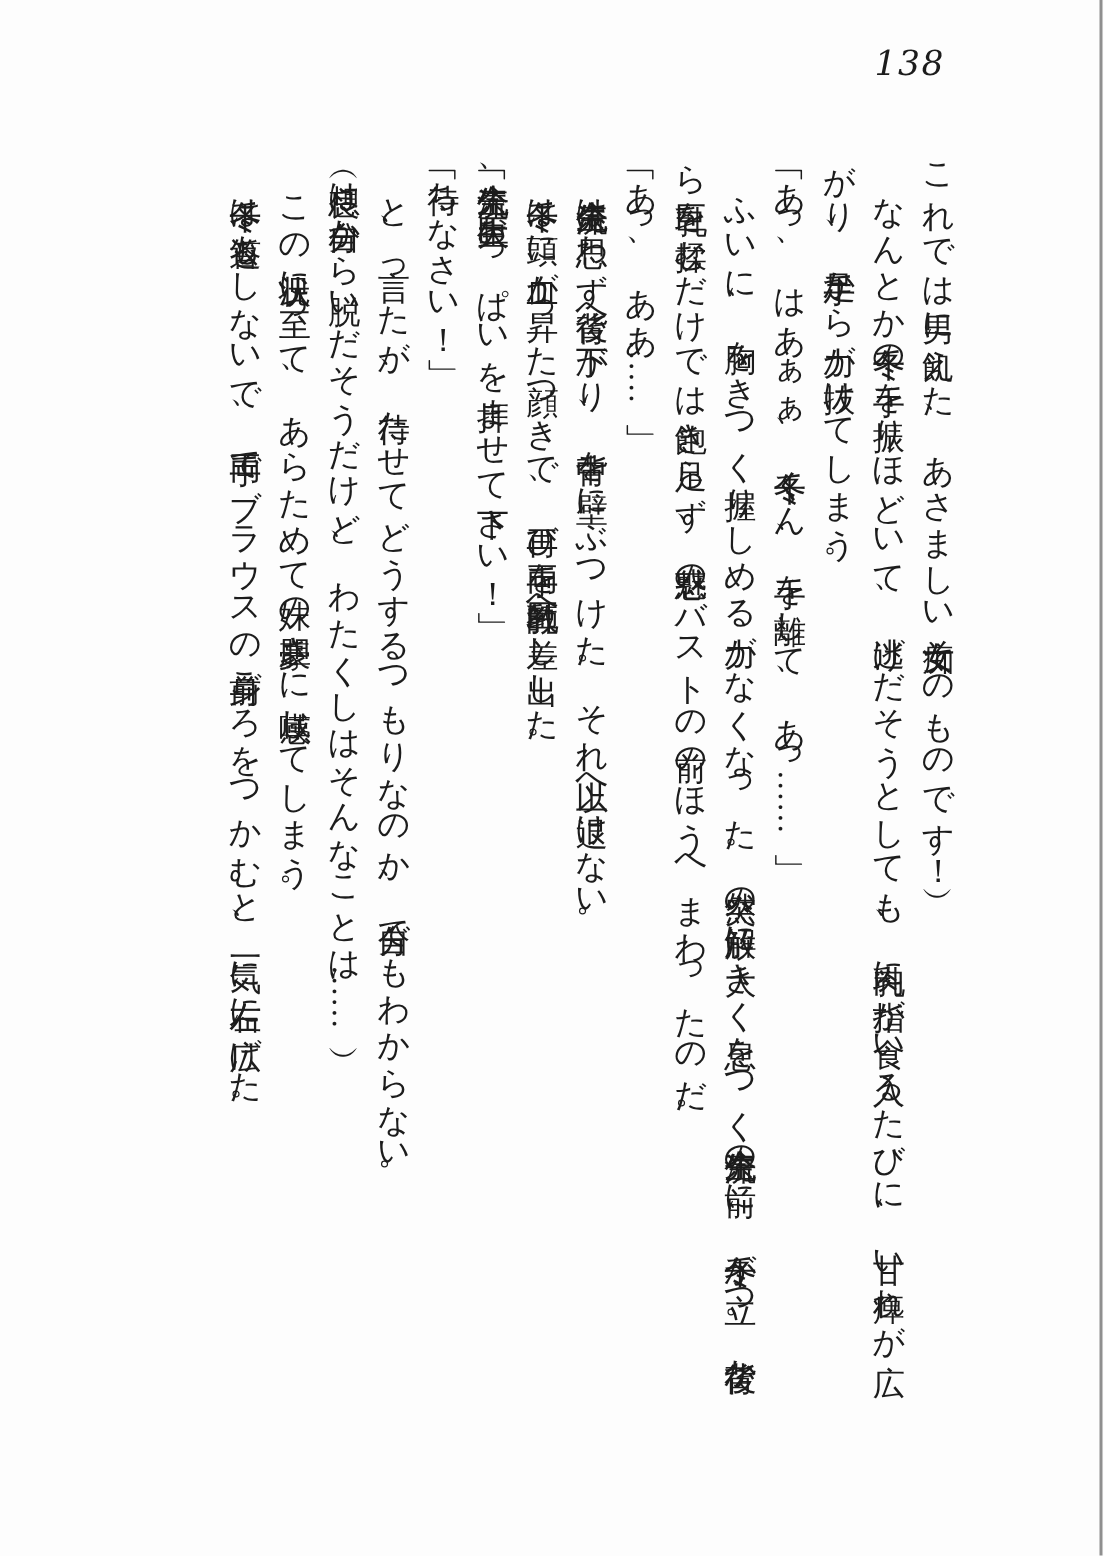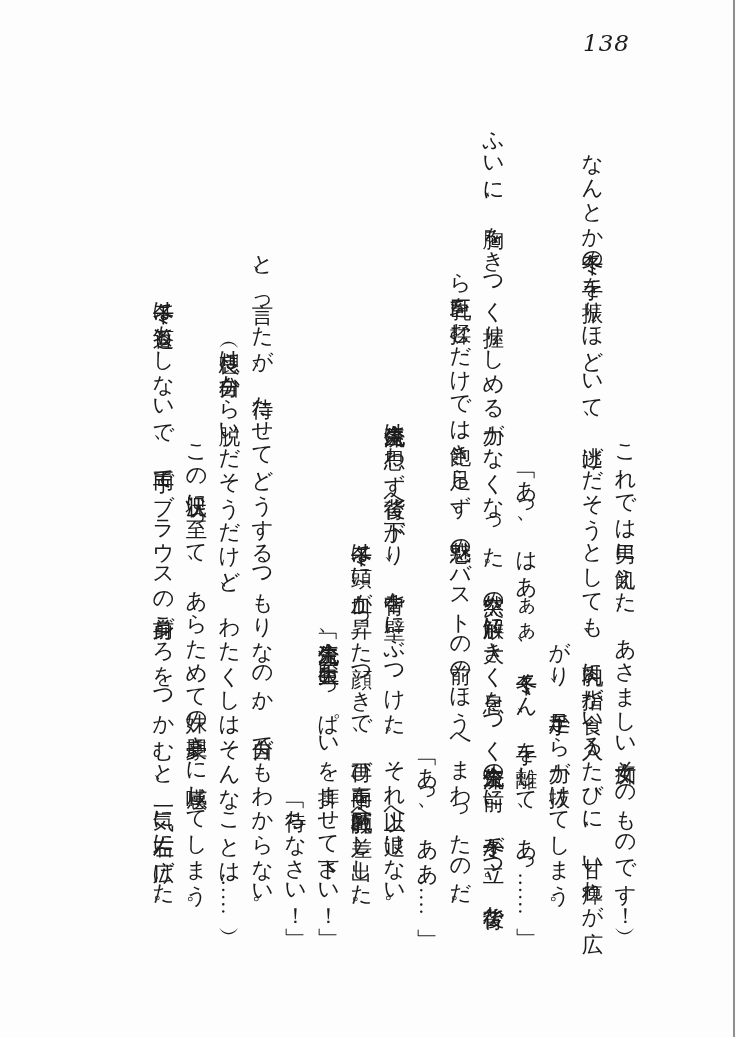--- a/index.html
+++ b/index.html
@@ -9,21 +9,20 @@
   body {
     width: 736px;
     height: 1037px;
     position: relative;
     background: var(--bg-color, #fdfdfd);
     overflow: hidden;
   }
   .page {
     position: absolute;
     inset: 0;
-    text-align: right;
   }
   .page-number {
     position: absolute;
     top: 30px;
     left: 583px;
     font-family: "DejaVu Serif", "Liberation Serif", serif;
     font-style: italic;
     font-size: 23px;
     letter-spacing: 1px;
     color: var(--text-color, #1c1c1c);

